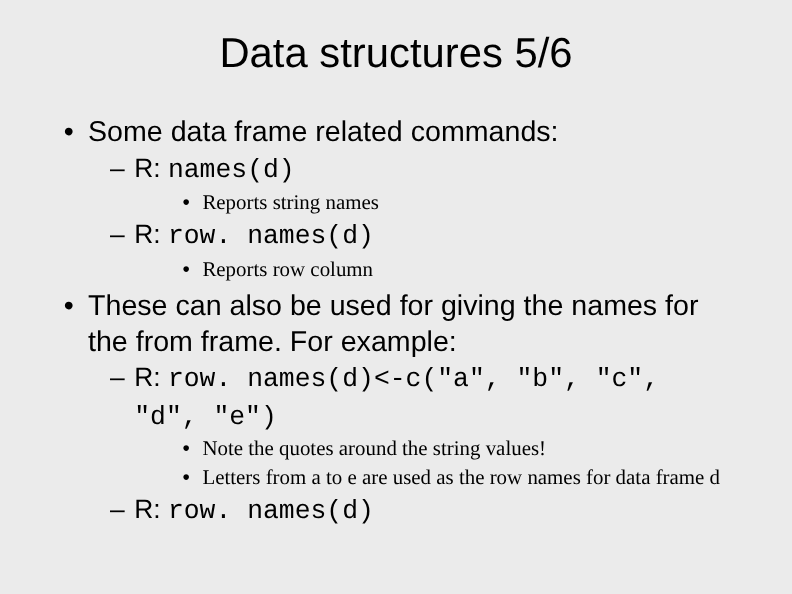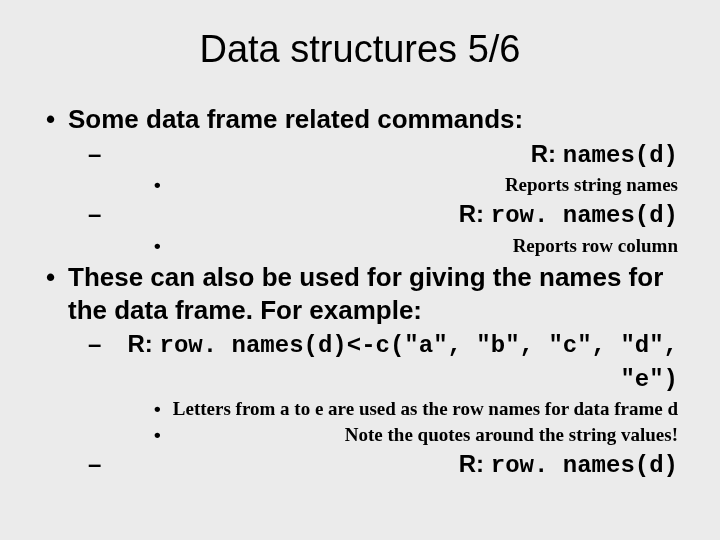--- a/index.html
+++ b/index.html
@@ -18,43 +18,41 @@
     padding: 28px 38px 20px 38px;
   }
   .title {
     text-align: center;
     font-size: 38px;
     font-weight: 400;
     margin: 0 0 32px 0;
   }
   ul.l1 {
     list-style: none;
-    margin: 4px;
+    margin: 16px;
     padding: 0;
-    font-weight: bold;
   }
   ul.l1 > li {
     position: relative;
     padding-left: 26px;
     font-size: 26px;
     line-height: 1.25;
     margin-bottom: 4px;
   }
   ul.l1 > li::before {
     content: "•";
     position: absolute;
     left: 4px;
     top: 0;
     font-size: 26px;
   }
   ul.l2 {
     list-style: none;
     margin: 2px 0 0 0;
     padding: 0;
-    text-align: right;
   }
   ul.l2 > li {
     position: relative;
     padding-left: 42px;
     font-size: 24px;
     line-height: 1.3;
     margin-top: 2px;
     margin-bottom: 2px;
   }
   ul.l2 > li::before {
@@ -109,27 +107,27 @@
         <li>
           <span>R: </span><span class="code">row. names(d)</span>
           <ul class="l3">
             <li>Reports row column</li>
           </ul>
         </li>
       </ul>
     </li>
 
     <li>
-      <span>These can also be used for giving the names for the data frame. For example:</span>
+      <span>These can also be used for giving the names for the from frame. For example:</span>
       <ul class="l2">
         <li>
           <span>R: </span><span class="code">row. names(d)&lt;-c("a", "b", "c", "d", "e")</span>
           <ul class="l3">
+            <li>Note the quotes around the string values!</li>
             <li>Letters from a to e are used as the row names for data frame d</li>
-            <li>Note the quotes around the string values!</li>
           </ul>
         </li>
         <li>
           <span>R: </span><span class="code">row. names(d)</span>
         </li>
       </ul>
     </li>
 
   </ul>
 </div>

